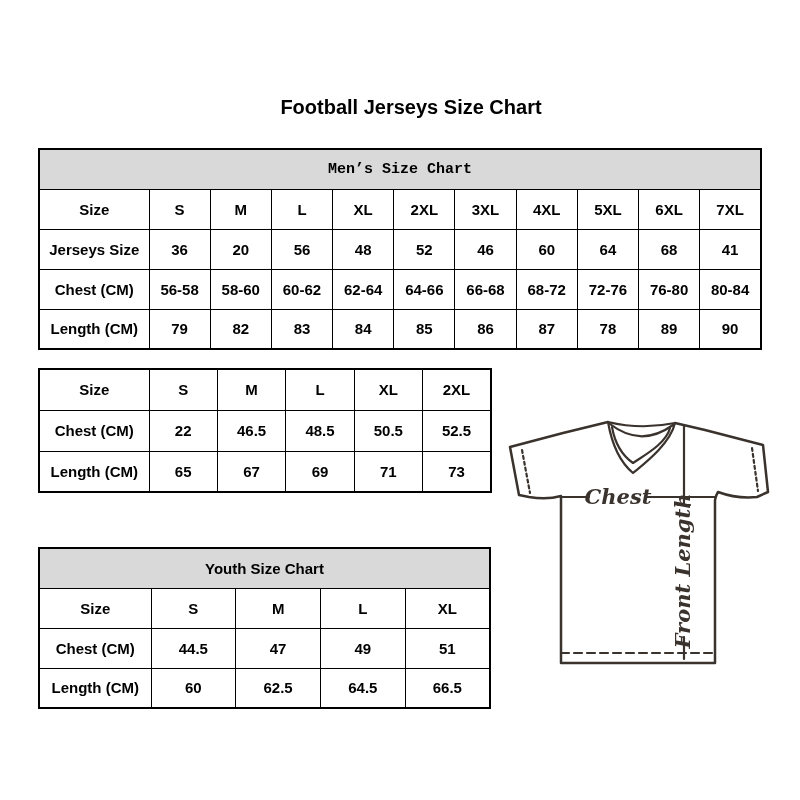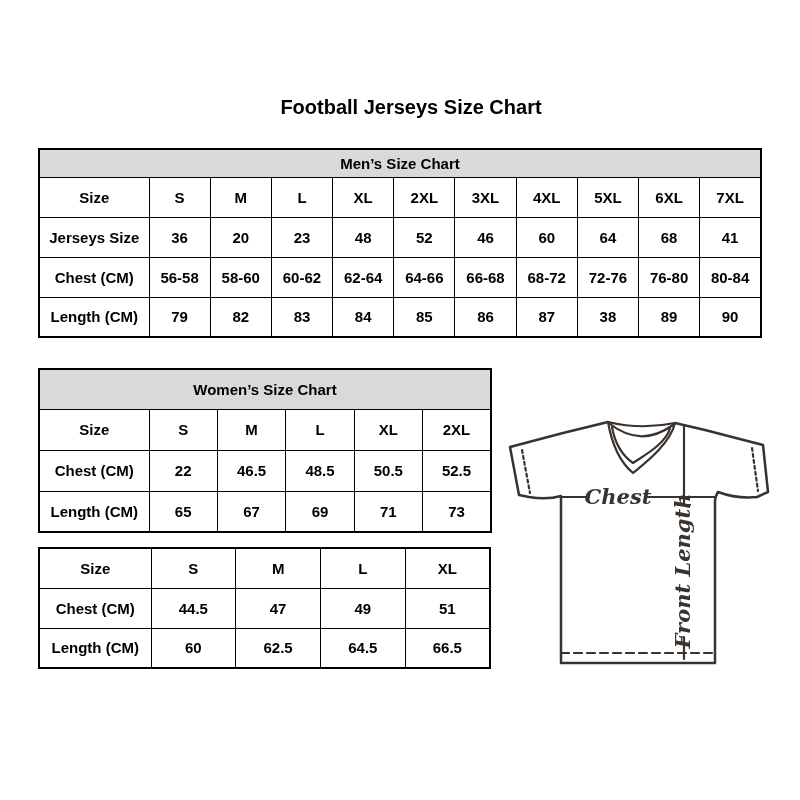--- a/index.html
+++ b/index.html
@@ -9,21 +9,21 @@
          font-size:20px;font-weight:bold;color:#000;letter-spacing:0px;}
   table.sizetable{border-collapse:collapse;table-layout:fixed;position:absolute;
          border:2px solid #000;background:#fff;}
   table.sizetable td{border:1px solid #000;text-align:center;vertical-align:middle;
          font-weight:bold;font-size:15px;color:#000;padding:0;overflow:hidden;white-space:nowrap;}
   td.thead{background:#d9d9d9;font-size:17px;}
   #mens{left:38px;top:148px;width:724px;}
   #womens{left:38px;top:368px;width:454px;}
   #youth{left:38px;top:547px;width:453px;}
   #mens tr,#youth tr{height:40px;}
-  #mens tr.hdr{height:28px;}
+  #mens tr.hdr{height:40px;font-family:Liberation Mono, monospace;}
   #womens tr{height:41px;}
   #womens tr.hdr{height:40px;}
   .jersey{position:absolute;left:505px;top:400px;width:272px;height:272px;}
   .jersey path,.jersey line{fill:none;stroke:#3a322d;stroke-linecap:round;stroke-linejoin:round;}
   .jersey .outline{stroke-width:2.5;}
   .jersey .detail{stroke-width:2.2;}
   .jersey .meas{stroke-width:2.2;}
   .jersey text{fill:#3a322d;font-family:"DejaVu Serif","Liberation Serif",serif;
          font-style:italic;font-weight:bold;font-size:21px;}
 </style>
@@ -62,21 +62,21 @@
       <td>3XL</td>
       <td>4XL</td>
       <td>5XL</td>
       <td>6XL</td>
       <td>7XL</td>
     </tr>
     <tr>
       <td>Jerseys Size</td>
       <td>36</td>
       <td>20</td>
-      <td>23</td>
+      <td>56</td>
       <td>48</td>
       <td>52</td>
       <td>46</td>
       <td>60</td>
       <td>64</td>
       <td>68</td>
       <td>41</td>
     </tr>
     <tr>
       <td>Chest (CM)</td>
@@ -93,40 +93,37 @@
     </tr>
     <tr>
       <td>Length (CM)</td>
       <td>79</td>
       <td>82</td>
       <td>83</td>
       <td>84</td>
       <td>85</td>
       <td>86</td>
       <td>87</td>
-      <td>38</td>
+      <td>78</td>
       <td>89</td>
       <td>90</td>
     </tr>
   </tbody>
     </table>
 
   <table class="sizetable" id="womens">
     <colgroup>
         <col style="width:110px">
         <col>
         <col>
         <col>
         <col>
         <col>
       </colgroup>
     <tbody>
-        <tr class="hdr">
-          <td class="thead" colspan="6">Women’s Size Chart</td>
-        </tr>
     <tr>
       <td>Size</td>
       <td>S</td>
       <td>M</td>
       <td>L</td>
       <td>XL</td>
       <td>2XL</td>
     </tr>
     <tr>
       <td>Chest (CM)</td>
@@ -149,20 +146,23 @@
 
   <table class="sizetable" id="youth">
     <colgroup>
         <col style="width:112px">
         <col>
         <col>
         <col>
         <col>
       </colgroup>
     <tbody>
+        <tr class="hdr">
+          <td class="thead" colspan="5">Youth Size Chart</td>
+        </tr>
     <tr>
       <td>Size</td>
       <td>S</td>
       <td>M</td>
       <td>L</td>
       <td>XL</td>
     </tr>
     <tr>
       <td>Chest (CM)</td>
       <td>44.5</td>

